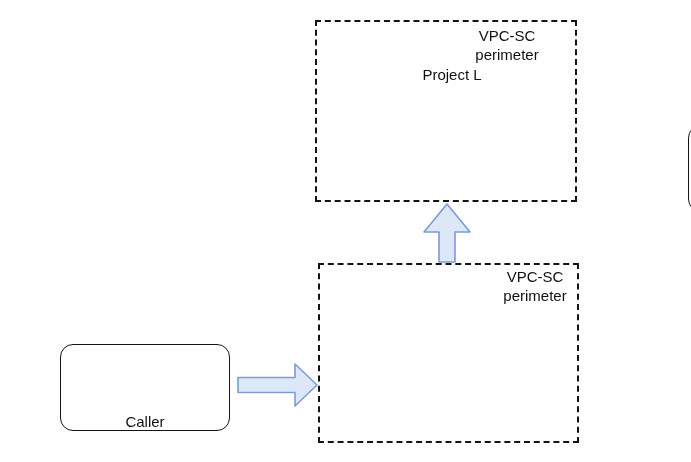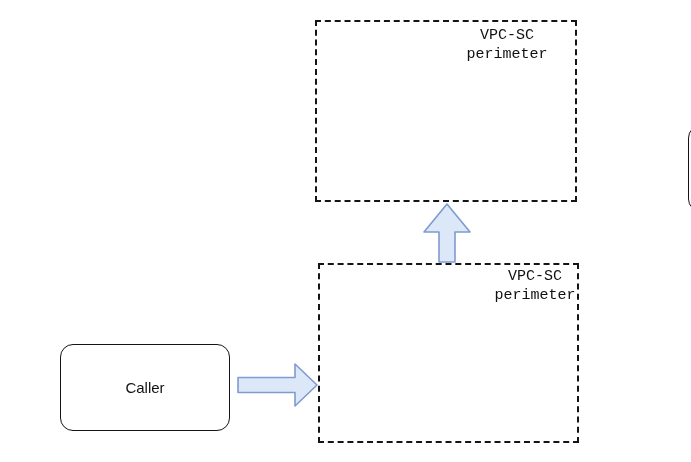--- a/index.html
+++ b/index.html
@@ -19,21 +19,20 @@
     position: relative;
     width: 691px;
     height: 462px;
     background: var(--background);
     overflow: hidden;
   }
   .perimeter {
     position: absolute;
     border: 2px dashed var(--box_border);
     background: transparent;
-    font-family: Liberation Mono, monospace;
   }
   .perimeter-top    { left: 315px; top: 20px;  width: 262px; height: 182px; }
   .perimeter-bottom { left: 318px; top: 263px; width: 261px; height: 180px; }
 
   .vpc-label {
     position: absolute;
     width: 130px;
     text-align: center;
     font-size: 15px;
     line-height: 19px;
@@ -63,21 +62,21 @@
     line-height: 18px;
     white-space: nowrap;
   }
 
   .node {
     position: absolute;
     border: 1.5px solid var(--box_border);
     border-radius: 13px;
     background: var(--background);
     display: flex;
-    align-items: center;
+    align-items: flex-end;
     justify-content: center;
     font-size: 15px;
     text-align: center;
   }
   .node-linked-dataset { left: 371px; top: 103px; width: 171px; height: 87px; }
   .node-caller         { left: 60px;  top: 344px; width: 170px; height: 87px; }
 
   .arrow-layer {
     position: absolute;
     left: 0; top: 0;
@@ -94,20 +93,21 @@
 </head>
 <body>
 
 <div class="canvas">
 
   <div class="perimeter perimeter-top">
     <div class="vpc-label">
       <span>VPC-SC</span>
       <span>perimeter</span>
     </div>
+    <div class="project-label">Project L</div>
     <div class="node node-linked-dataset">
       
     </div>
   </div>
 
   <div class="perimeter perimeter-bottom">
     <div class="vpc-label">
       <span>VPC-SC</span>
       <span>perimeter</span>
     </div>

